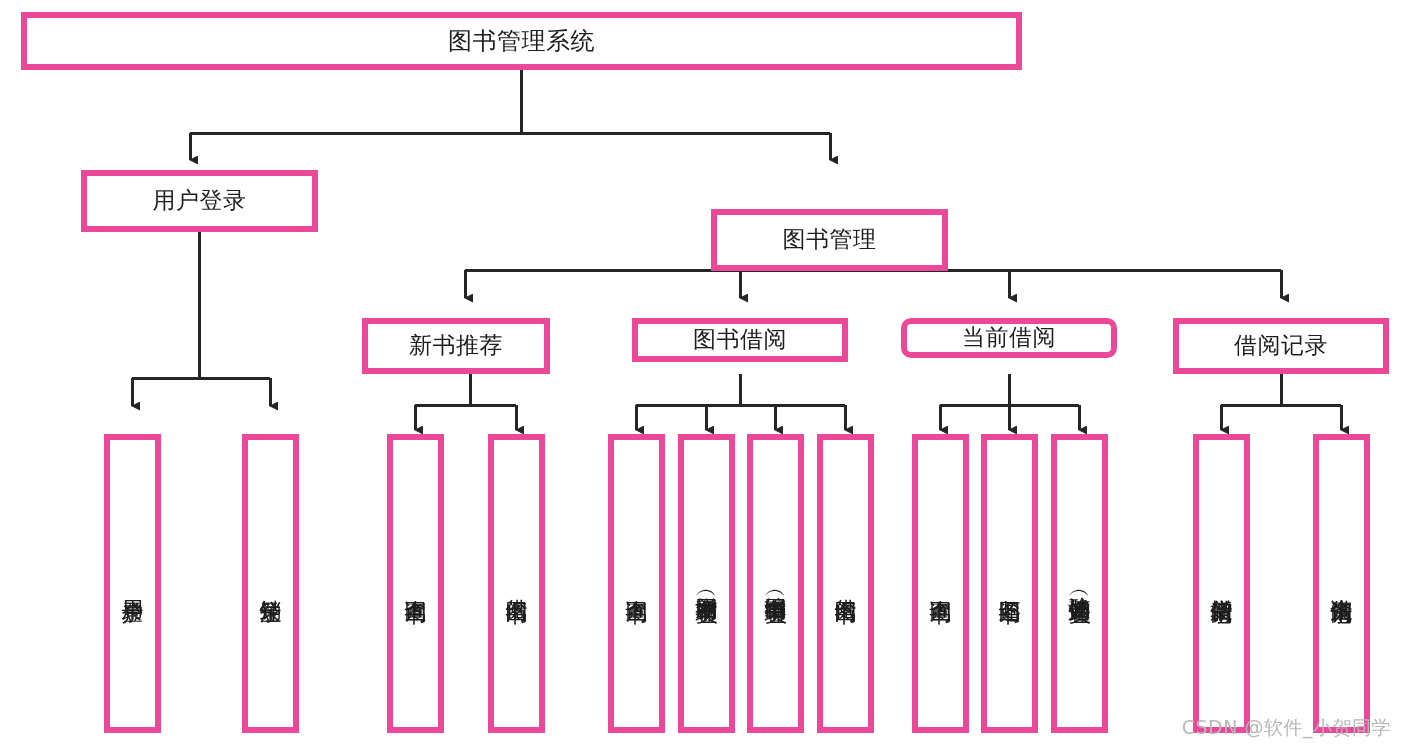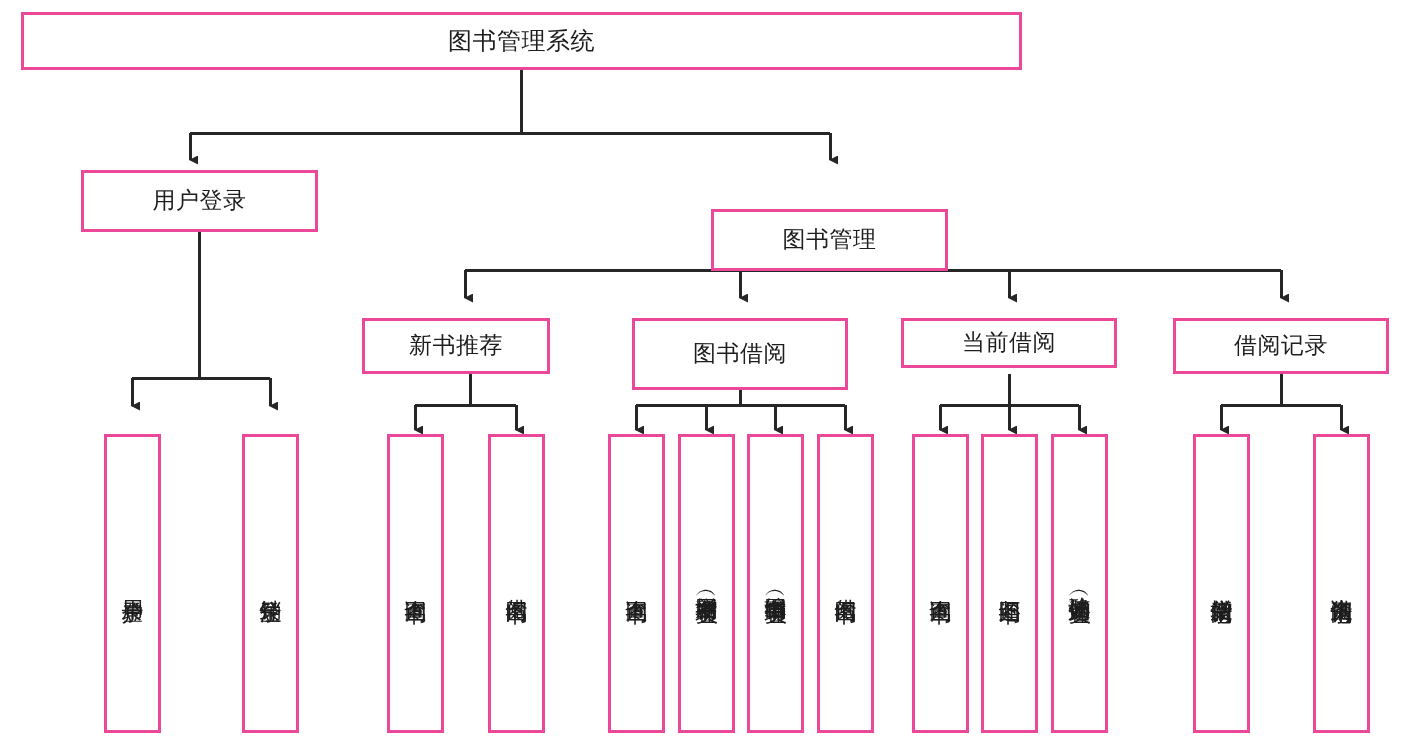--- a/index.html
+++ b/index.html
@@ -24,21 +24,21 @@
     position: absolute;
     left: 0;
     top: 0;
     width: 1405px;
     height: 747px;
   }
   .node-box {
     position: absolute;
     box-sizing: border-box;
     background: #ffffff;
-    border: 3px solid #ec4899;
+    border: 6px solid #ec4899;
     display: flex;
     align-items: center;
     justify-content: center;
     overflow: hidden;
   }
   .node-label-h {
     font-size: 23px;
     color: #1d1d1d;
     line-height: 1.1;
     white-space: nowrap;
@@ -146,25 +146,25 @@
   </div>
 
   <div class="node-box" style="left:711px; top:170px; width:237px; height:62px;margin-top:39px;">
     <span class="node-label-h">图书管理</span>
   </div>
 
   <div class="node-box" style="left:362px; top:318px; width:188px; height:56px;">
     <span class="node-label-h">新书推荐</span>
   </div>
 
-  <div class="node-box" style="left:632px; top:318px; width:216px; height:72px;">
+  <div class="node-box" style="left:632px; top:318px; width:216px; height:44px;">
     <span class="node-label-h">图书借阅</span>
   </div>
 
-  <div class="node-box" style="left:901px; top:318px; width:216px; height:50px;">
+  <div class="node-box" style="left:901px; top:318px; width:216px; height:40px;border-radius:10px;">
     <span class="node-label-h">当前借阅</span>
   </div>
 
   <div class="node-box" style="left:1173px; top:318px; width:216px; height:56px;">
     <span class="node-label-h">借阅记录</span>
   </div>
 
   <div class="node-box" style="left:104px; top:434px; width:57px; height:299px;">
     <span class="node-label-v">用户登录</span>
   </div>
@@ -210,14 +210,15 @@
   </div>
 
   <div class="node-box" style="left:1193px; top:434px; width:57px; height:299px;">
     <span class="node-label-v">新增借阅记录</span>
   </div>
 
   <div class="node-box" style="left:1313px; top:434px; width:57px; height:299px;">
     <span class="node-label-v">查询借阅记录</span>
   </div>
 
+  <div class="watermark">CSDN @软件_小贺同学</div>
 
 </div>
 
 </body></html>

